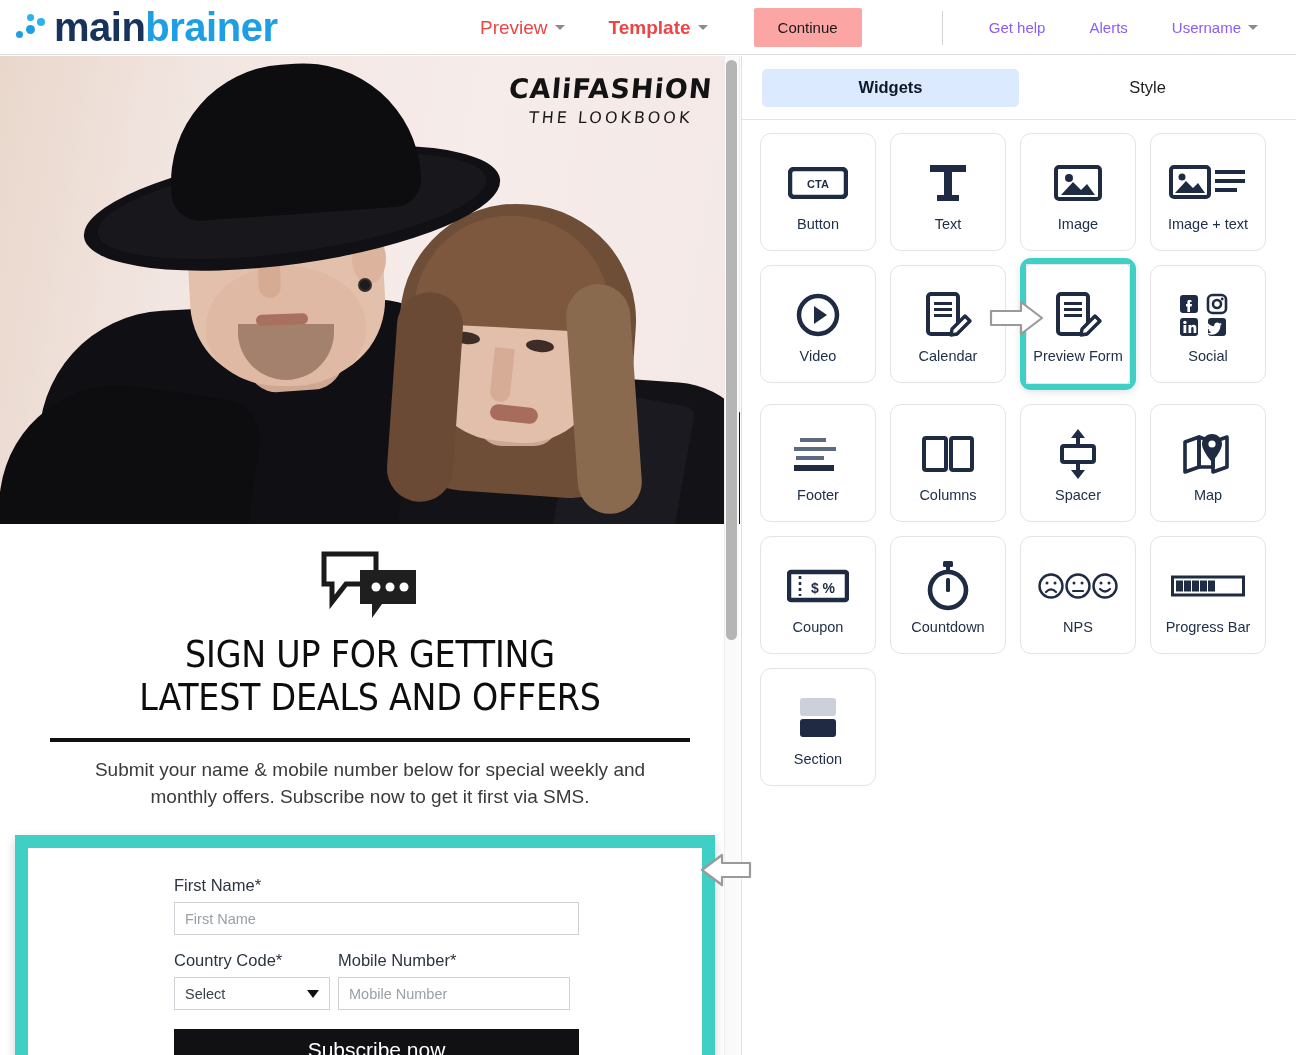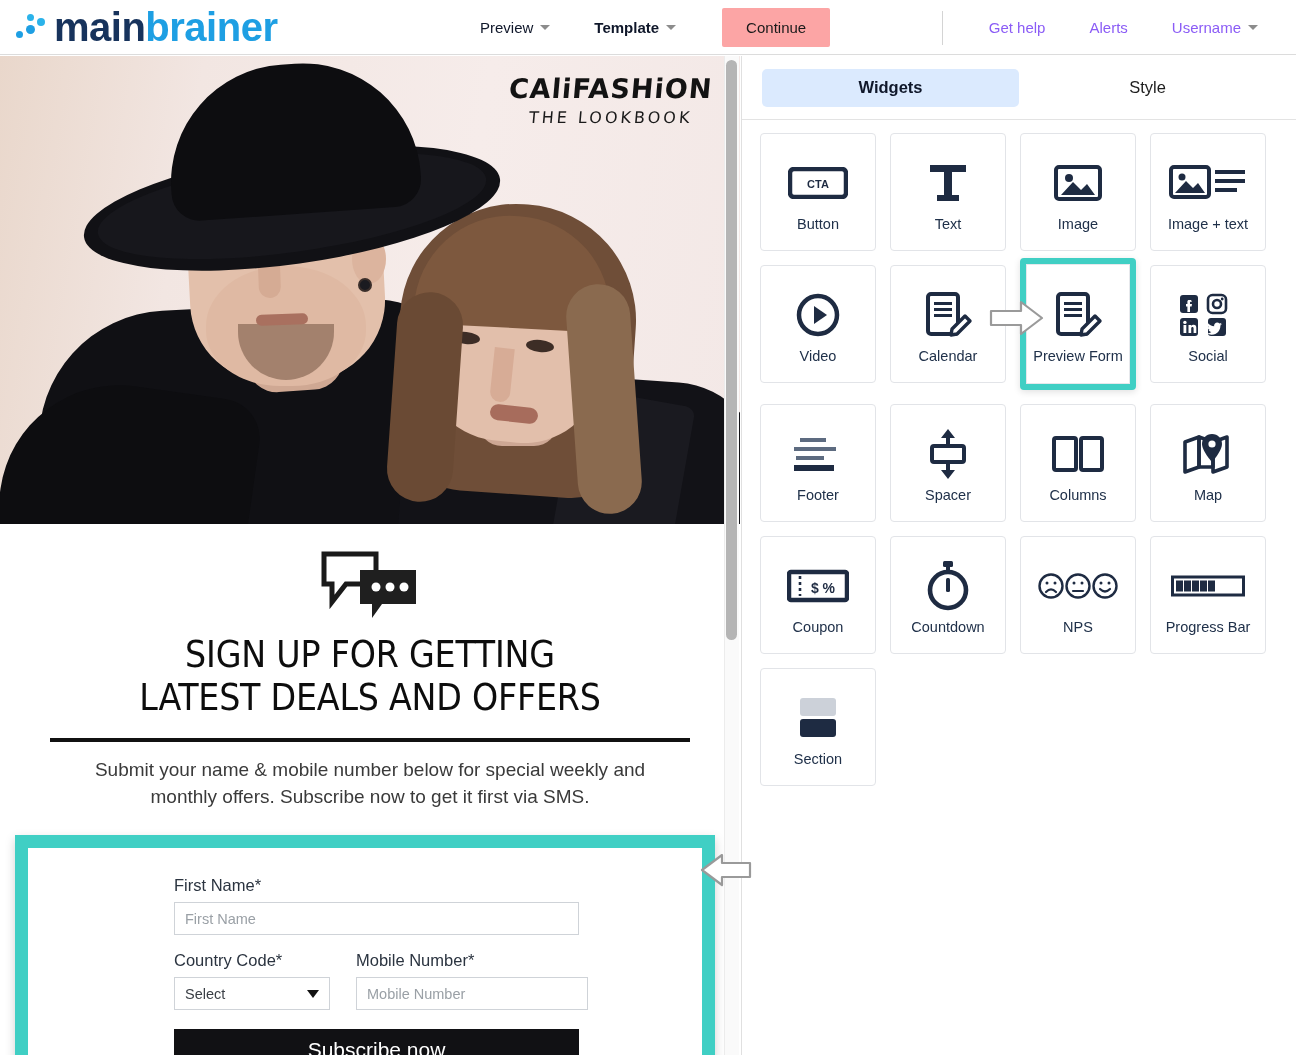--- a/index.html
+++ b/index.html
@@ -22,21 +22,21 @@
   .d1 { width: 7px; height: 7px; background: #1e9fe3; left: 2px;  top: 19px; }
   .d2 { width: 9px; height: 9px; background: #1e9fe3; left: 12px; top: 13px; }
   .d3 { width: 8px; height: 8px; background: #2bb3ea; left: 23px; top: 6px; }
   .d4 { width: 7px; height: 7px; background: #2bb3ea; left: 13px; top: 2px; }
   .logo-text { font-size: 40px; font-weight: bold; letter-spacing: -0.5px; line-height: 1; }
   .logo-text .t1 { color: #17335c; }
   .logo-text .t2 { color: #1e9fe3; }
 
   .nav-center { position: absolute; left: 470px; top: 0; height: 55px; display: flex; align-items: center; gap: 0; }
   .navitem {
-    font-size: 15px; color: #0f172a; padding: 6px 10px; cursor: pointer;
+    font-size: 19px; color: #ef4444; padding: 6px 10px; cursor: pointer;
     display: flex; align-items: center; gap: 7px; white-space: nowrap;
   }
   .caret { width: 0; height: 0; border-left: 5px solid transparent; border-right: 5px solid transparent;
            border-top: 5px solid #8c8c8c; display: inline-block; }
   .continue-btn {
     margin-left: 36px; background: #fca5a5; color: #1a1a1a; font-size: 15px;
     border: none; padding: 11px 24px; cursor: pointer; border-radius: 2px;
   }
 
   .nav-right { position: absolute; right: 16px; top: 0; height: 55px; display: flex; align-items: center; }
@@ -167,21 +167,21 @@
     box-shadow: 0 4px 10px rgba(0,0,0,0.18);
   }
   .form-inner { padding: 28px 34px 0 146px; }
   .flabel { font-size: 16.5px; color: #2b3440; margin-bottom: 7px; }
   .flabel .star { color: #2b3440; }
   .finput {
     width: 405px; height: 33px; border: 1px solid #cfd3d8; background: #fff;
     font-size: 14.5px; color: #9aa0a6; padding: 0 10px; font-family: "Liberation Sans", sans-serif;
     display: flex; align-items: center;
   }
-  .frow { display: flex; gap: 26px; margin-top: 16px; }
+  .frow { display: flex; gap: 8px; margin-top: 16px; }
   .fsel {
     width: 156px; height: 33px; border: 1px solid #cfd3d8; background: #fff;
     font-size: 14.5px; color: #3a3f45; padding: 0 10px; display: flex;
     align-items: center; justify-content: space-between;
   }
   .selcaret { width: 0; height: 0; border-left: 6px solid transparent;
               border-right: 6px solid transparent; border-top: 8px solid #111; }
   .finput-sm { width: 232px; }
   .subscribe {
     width: 405px; height: 41px; background: #111114; color: #fff; border: none;
@@ -203,21 +203,21 @@
   }
   .tabs { display: flex; height: 64px; align-items: center; padding: 0 20px;
           border-bottom: 1px solid #e3e3e3; }
   .tab { flex: 1; height: 38px; display: flex; align-items: center; justify-content: center;
          font-size: 16.5px; border-radius: 5px; cursor: pointer; }
   .tab.active { background: #dbeafe; color: #0f172a; font-weight: bold; }
   .tab.inactive { color: #1d1d1d; }
 
   .grid { padding: 13px 18px 0 18px; display: flex; flex-wrap: wrap; gap: 14px; }
   .card {
-    width: 116px; height: 118px; border: 1px solid #e2e4e8; border-radius: 4px;
+    width: 116px; height: 118px; border: 1px solid #e2e4e8; border-radius: 11px;
     background: #fff; display: flex; flex-direction: column; align-items: center;
     justify-content: center; cursor: pointer; position: relative;
   }
   .card .ico { height: 62px; display: flex; align-items: center; justify-content: center; }
   .card .cap { font-size: 14.5px; color: #20314a; margin-top: 2px; }
   .card.highlight {
     border: 6px solid #40cfc4; width: 116px; height: 132px; margin-top: -7px;
     box-shadow: 0 2px 7px rgba(0,0,0,0.12);
   }
   .card.highlight .inner-border { position: absolute; inset: 0; border: 1px solid #e6e8ec; }
@@ -488,37 +488,37 @@
           <rect x="2" y="13" width="42" height="4" fill="#5d6b80"></rect>
           <rect x="4" y="22" width="28" height="4" fill="#5d6b80"></rect>
           <rect x="2" y="31" width="40" height="6" fill="#1e2b42"></rect>
         </svg>
       </span>
       <span class="cap">Footer</span>
     </div>
 
     <div class="card">
       <span class="ico">
+        <svg width="54" height="40" viewBox="0 0 54 40">
+          <rect x="3" y="4" width="22" height="32" rx="2" fill="none" stroke="#1e2b42" stroke-width="4"></rect>
+          <rect x="30" y="4" width="21" height="32" rx="2" fill="none" stroke="#1e2b42" stroke-width="4"></rect>
+        </svg>
+      </span>
+      <span class="cap">Columns</span>
+    </div>
+
+    <div class="card">
+      <span class="ico">
         <svg width="48" height="52" viewBox="0 0 48 52">
           <path d="M24 1 L31 10 H26 V16 H22 V10 H17 Z" fill="#1e2b42"></path>
           <rect x="8" y="18" width="32" height="16" rx="2" fill="none" stroke="#1e2b42" stroke-width="4"></rect>
           <path d="M24 51 L31 42 H26 V36 H22 V42 H17 Z" fill="#1e2b42"></path>
         </svg>
       </span>
       <span class="cap">Spacer</span>
-    </div>
-
-    <div class="card">
-      <span class="ico">
-        <svg width="54" height="40" viewBox="0 0 54 40">
-          <rect x="3" y="4" width="22" height="32" rx="2" fill="none" stroke="#1e2b42" stroke-width="4"></rect>
-          <rect x="30" y="4" width="21" height="32" rx="2" fill="none" stroke="#1e2b42" stroke-width="4"></rect>
-        </svg>
-      </span>
-      <span class="cap">Columns</span>
     </div>
 
     <div class="card">
       <span class="ico">
         <svg width="52" height="44" viewBox="0 0 52 44">
           <path d="M3 10 L17 5 V35 L3 40 Z" fill="none" stroke="#1e2b42" stroke-width="3.6" stroke-linejoin="round"></path>
           <path d="M17 5 L31 10 V35 L17 35 Z" fill="none" stroke="#1e2b42" stroke-width="3.6" stroke-linejoin="round"></path>
           <path d="M31 10 L45 5 V35 L31 40 Z" fill="none" stroke="#1e2b42" stroke-width="3.6" stroke-linejoin="round"></path>
           <path d="M30 2 C24 2 20 6.5 20 12 C20 19 30 30 30 30 C30 30 40 19 40 12 C40 6.5 36 2 30 2 Z" fill="#1e2b42"></path>
           <circle cx="30" cy="12" r="3.6" fill="#fff"></circle>

